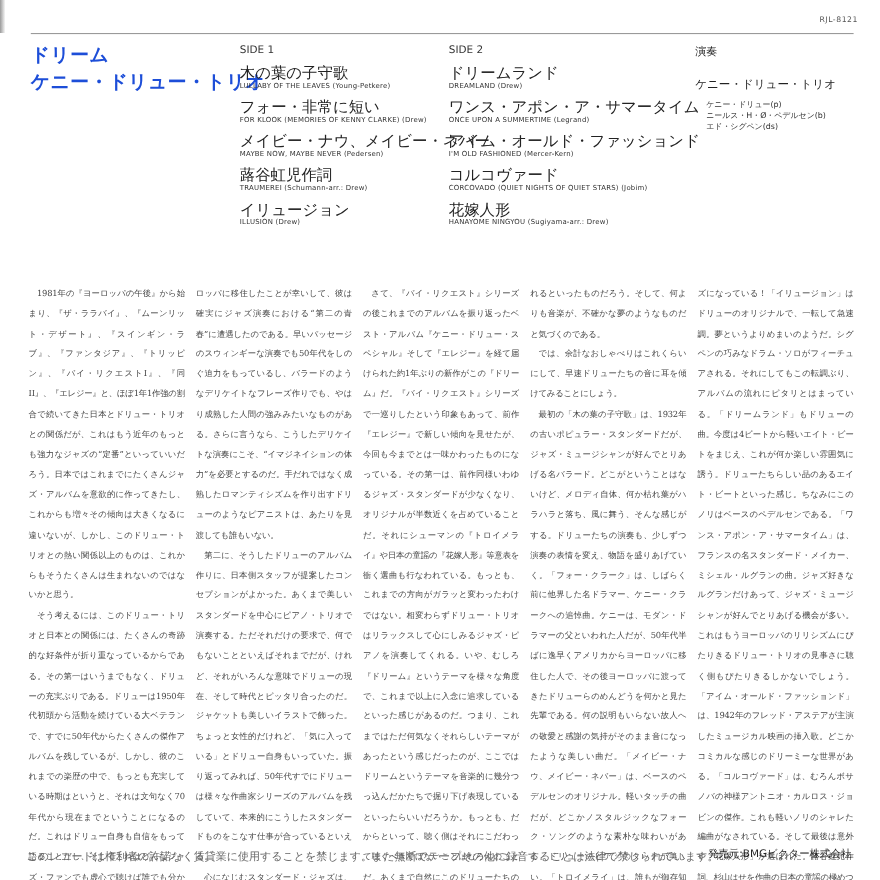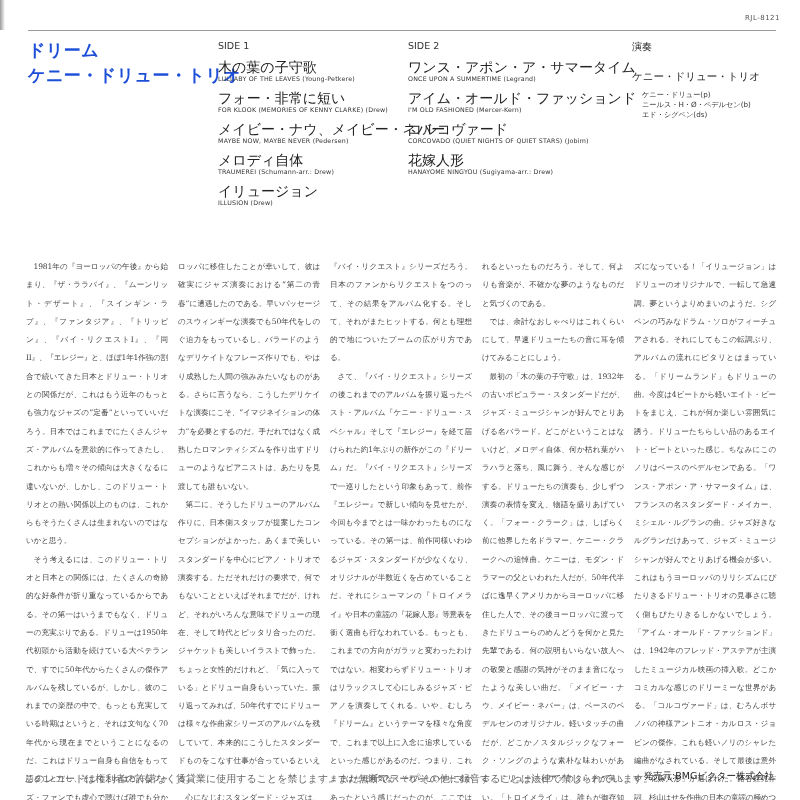--- a/index.html
+++ b/index.html
@@ -77,31 +77,35 @@
   </div>
   <div class="track">
     <div class="jp">フォー・非常に短い</div>
     <div class="en">FOR KLOOK (MEMORIES OF KENNY CLARKE) (Drew)</div>
   </div>
   <div class="track">
     <div class="jp">メイビー・ナウ、メイビー・ネバー</div>
     <div class="en">MAYBE NOW, MAYBE NEVER (Pedersen)</div>
   </div>
   <div class="track">
-    <div class="jp">メロディ自体</div>
+    <div class="jp">蕗谷虹児作詞</div>
     <div class="en">TRAUMEREI (Schumann-arr.: Drew)</div>
   </div>
   <div class="track">
     <div class="jp">イリュージョン</div>
     <div class="en">ILLUSION (Drew)</div>
   </div>
 </div>
 
 <div class="side side2">
   <div class="side-head">SIDE 2</div>
+  <div class="track">
+    <div class="jp">ドリームランド</div>
+    <div class="en">DREAMLAND (Drew)</div>
+  </div>
   <div class="track">
     <div class="jp">ワンス・アポン・ア・サマータイム</div>
     <div class="en">ONCE UPON A SUMMERTIME (Legrand)</div>
   </div>
   <div class="track">
     <div class="jp">アイム・オールド・ファッションド</div>
     <div class="en">I'M OLD FASHIONED (Mercer-Kern)</div>
   </div>
   <div class="track">
     <div class="jp">コルコヴァード</div>
@@ -125,21 +129,20 @@
   <div class="col">
     <p>1981年の『ヨーロッパの午後』から始まり、『ザ・ララバイ』、『ムーンリット・デザート』、『スインギン・ラブ』、『ファンタジア』、『トリッピン』、『バイ・リクエストI』、『同II』、『エレジー』と、ほぼ1年1作強の割合で続いてきた日本とドリュー・トリオとの関係だが、これはもう近年のもっとも強力なジャズの“定番”といっていいだろう。日本ではこれまでにたくさんジャズ・アルバムを意欲的に作ってきたし、これからも増々その傾向は大きくなるに違いないが、しかし、このドリュー・トリオとの熱い関係以上のものは、これからもそうたくさんは生まれないのではないかと思う。</p>
     <p>そう考えるには、このドリュー・トリオと日本との関係には、たくさんの奇跡的な好条件が折り重なっているからである。その第一はいうまでもなく、ドリューの充実ぶりである。ドリューは1950年代初頭から活動を続けている大ベテランで、すでに50年代からたくさんの傑作アルバムを残しているが、しかし、彼のこれまでの楽歴の中で、もっとも充実している時期はというと、それは文句なく70年代から現在までということになるのだ。これはドリュー自身も自信をもって語ることだし、そしてこれはどんなジャズ・ファンでも虚心で聴けば誰でも分かることだと思う。これはジャズでは奇跡的、いや少なくとも例外的なことである。哀しいことにジャズ・ミュージシャンのピークというのは、非常に短い。そしてどれも例外なく若い時代に限られている。“イマジネイションの体力”といったものが大きく左右するジャズは、やはり青春の音楽なのだ。しかし、ドリューは例外である。60年代にニューヨークを離れ、思い切ってヨー</p>
   </div>
   <div class="col">
     <p class="cont">ロッパに移住したことが幸いして、彼は確実にジャズ演奏における“第二の青春”に遭遇したのである。早いパッセージのスウィンギーな演奏でも50年代をしのぐ迫力をもっているし、バラードのようなデリケイトなフレーズ作りでも、やはり成熟した人間の強みみたいなものがある。さらに言うなら、こうしたデリケイトな演奏にこそ、“イマジネイションの体力”を必要とするのだ。手だれではなく成熟したロマンティシズムを作り出すドリューのようなピアニストは、あたりを見渡しても誰もいない。</p>
     <p>第二に、そうしたドリューのアルバム作りに、日本側スタッフが提案したコンセプションがよかった。あくまで美しいスタンダードを中心にピアノ・トリオで演奏する。ただそれだけの要求で、何でもないことといえばそれまでだが、けれど、それがいろんな意味でドリューの現在、そして時代とピッタリ合ったのだ。ジャケットも美しいイラストで飾った。ちょっと女性的だけれど、「気に入っている」とドリュー自身もいっていた。振り返ってみれば、50年代すでにドリューは様々な作曲家シリーズのアルバムを残していて、本来的にこうしたスタンダードものをこなす仕事が合っているといえる。</p>
     <p>心になじむスタンダード・ジャズは、昨今のレトロ・ブーム、50年代ブームともうまく折り重なっている。しかもドリューのアルバムは、単に昔のやき直しではなく、むろん骨董でもなく、現在に生きるジャズなのだ。そこに一人のジャズ・ミュージシャンがただならぬジャズのロマンティシズムの世界を作りあげたといっていい。その幸福な結果が例の</p>
   </div>
   <div class="col">
-    <p class="cont">『バイ・リクエスト』シリーズだろう。日本のファンからリクエストをつのって、その結果をアルバム化する。そして、それがまたヒットする。何とも理想的で地についたブームの広がり方である。</p>
     <p>さて、『バイ・リクエスト』シリーズの後これまでのアルバムを振り返ったベスト・アルバム『ケニー・ドリュー・スペシャル』そして『エレジー』を経て届けられた約1年ぶりの新作がこの『ドリーム』だ。『バイ・リクエスト』シリーズで一巡りしたという印象もあって、前作『エレジー』で新しい傾向を見せたが、今回も今までとは一味かわったものになっている。その第一は、前作同様いわゆるジャズ・スタンダードが少なくなり、オリジナルが半数近くを占めていることだ。それにシューマンの『トロイメライ』や日本の童謡の『花嫁人形』等意表を衝く選曲も行なわれている。もっとも、これまでの方向がガラッと変わったわけではない。相変わらずドリュー・トリオはリラックスして心にしみるジャズ・ピアノを演奏してくれる。いや、むしろ『ドリーム』というテーマを様々な角度で、これまで以上に入念に追求しているといった感じがあるのだ。つまり、これまではただ何気なくそれらしいテーマがあったという感じだったのが、ここではドリームというテーマを音楽的に幾分つっ込んだかたちで掘り下げ表現しているといったらいいだろうか。もっとも、だからといって、聴く側はそれにこだわって聴くべきではないことはむろんのことだ。あくまで自然にこのドリューたちの音楽の流れに酔えばいい。そして、ふと気づくとこのアルバムの中から、様々な“夢”が生ま</p>
   </div>
   <div class="col">
     <p class="cont">れるといったものだろう。そして、何よりも音楽が、不確かな夢のようなものだと気づくのである。</p>
     <p>では、余計なおしゃべりはこれくらいにして、早速ドリューたちの音に耳を傾けてみることにしょう。</p>
     <p>最初の「木の葉の子守歌」は、1932年の古いポピュラー・スタンダードだが、ジャズ・ミュージシャンが好んでとりあげる名バラード。どこがということはないけど、メロディ自体、何か枯れ葉がハラハラと落ち、風に舞う、そんな感じがする。ドリューたちの演奏も、少しずつ演奏の表情を変え、物語を盛りあげていく。「フォー・クラーク」は、しばらく前に他界した名ドラマー、ケニー・クラークへの追悼曲。ケニーは、モダン・ドラマーの父といわれた人だが、50年代半ばに逸早くアメリカからヨーロッパに移住した人で、その後ヨーロッパに渡ってきたドリューらのめんどうを何かと見た先輩である。何の説明もいらない故人への敬愛と感謝の気持がそのまま音になったような美しい曲だ。「メイビー・ナウ、メイビー・ネバー」は、ベースのペデルセンのオリジナル。軽いタッチの曲だが、どこかノスタルジックなフォーク・ソングのような素朴な味わいがある。ドリューのピアノのタッチが美しい。「トロイメライ」は、誰もが御存知のシューマンの名曲。ヨーロッパに移って、ドリューはクラシックへの関心を深めているが、そもそもぼくはクラシックから出発したのだと語っていたのを思い出す。ジャズ・アルバムとしては意外な選曲だが、『ドリーム』というテーマではピッタリの選曲。それにしても見事にドリュー流儀のジャ</p>
   </div>
   <div class="col">
     <p class="cont">ズになっている！「イリュージョン」はドリューのオリジナルで、一転して急速調。夢というよりめまいのようだ。シグペンの巧みなドラム・ソロがフィーチュアされる。それにしてもこの転調ぶり、アルバムの流れにピタリとはまっている。「ドリームランド」もドリューの曲。今度は4ビートから軽いエイト・ビートをまじえ、これが何か楽しい雰囲気に誘う。ドリューたちらしい品のあるエイト・ビートといった感じ。ちなみにこのノリはベースのペデルセンである。「ワンス・アポン・ア・サマータイム」は、フランスの名スタンダード・メイカー、ミシェル・ルグランの曲。ジャズ好きなルグランだけあって、ジャズ・ミュージシャンが好んでとりあげる機会が多い。これはもうヨーロッパのリリシズムにぴたりきるドリュー・トリオの見事さに聴く側もぴたりきるしかないでしょう。「アイム・オールド・ファッションド」は、1942年のフレッド・アステアが主演したミュージカル映画の挿入歌。どこかコミカルな感じのドリーミーな世界がある。「コルコヴァード」は、むろんボサノバの神様アントニオ・カルロス・ジョビンの傑作。これも軽いノリのシャレた編曲がなされている。そして最後は意外や「花嫁人形」が選ばれた。蕗谷虹児作詞、杉山はせを作曲の日本の童謡の極めつきである。以前ドリューは蕗谷と同様に抒情画家として有名な加藤まさを作詞の『月の沙漠』をとりあげたこともあった。日本の抒情にドリューらがどれほどとけ込んだか、それはあなたの胸の内側に聞くしかないでしょう。ぼくは大成功だと思うのですが──。</p>
 

